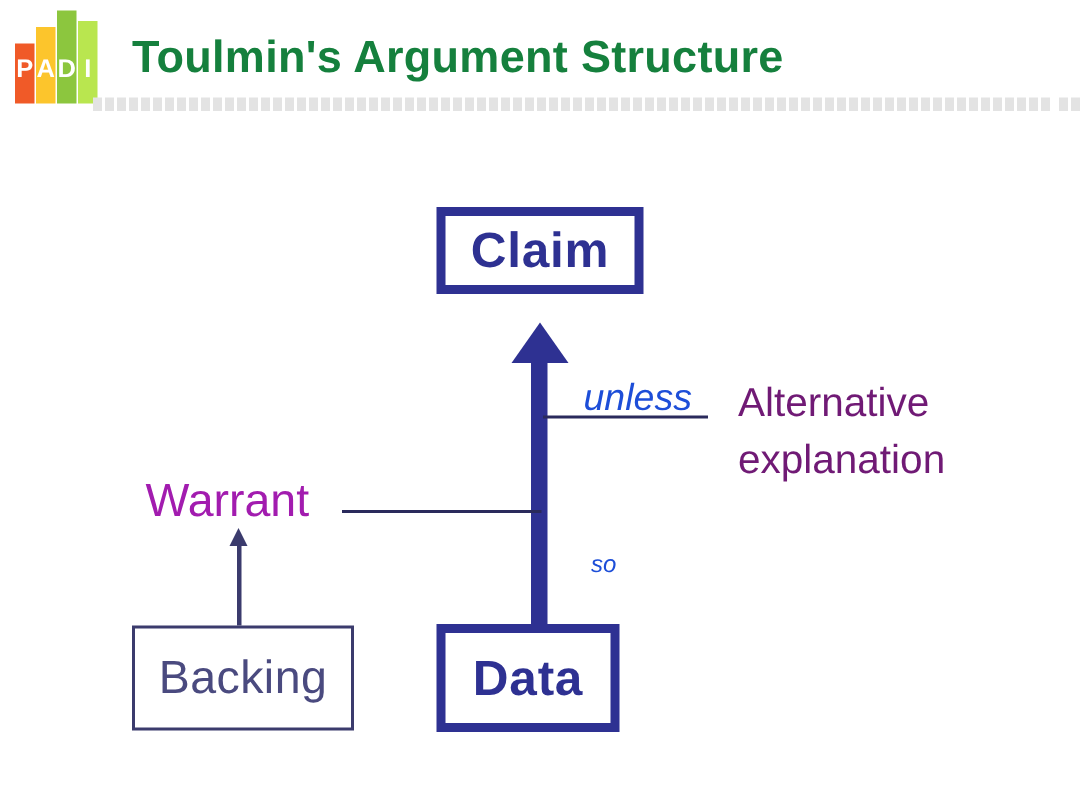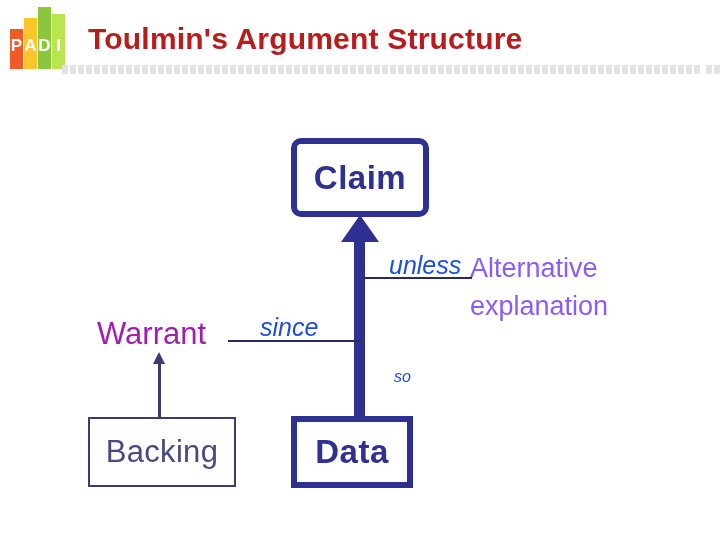--- a/index.html
+++ b/index.html
@@ -38,21 +38,21 @@
     text-align: center;
   }
 
   #slide-title {
     position: absolute;
     left: 88px;
     top: 22px;
     width: 600px;
     font-size: 30px;
     font-weight: bold;
-    color: #b91c1c;
+    color: #15803d;
     letter-spacing: 0.2px;
     white-space: nowrap;
   }
 
   #title-rule {
     position: absolute;
     left: 62px;
     top: 65px;
     width: 638px;
     height: 9px;
@@ -96,39 +96,39 @@
     font-weight: bold;
     letter-spacing: 0.5px;
   }
   .node-label-light {
     color: #4a4a7f;
     font-size: 31px;
     font-weight: normal;
     letter-spacing: 0.3px;
   }
 
-  #claim-box { left: 291px; top: 138px; width: 138px; height: 79px; border-radius: 10px; }
+  #claim-box { left: 291px; top: 138px; width: 138px; height: 58px; }
   #data-box  { left: 291px; top: 416px; width: 122px; height: 72px; }
   #backing-box { left: 88px; top: 417px; width: 148px; height: 70px; }
 
   
   #warrant-label {
     position: absolute;
     left: 97px;
     top: 316px;
     color: #a21caf;
     font-size: 31px;
     white-space: nowrap;
   }
   #alternative-label {
     position: absolute;
-    left: 470px;
+    left: 492px;
     top: 249px;
     width: 216px;
-    color: #8b5cf6;
+    color: #701a75;
     font-size: 27px;
     line-height: 38px;
   }
   .connector-word {
     position: absolute;
     color: #1d4ed8;
     font-style: italic;
     white-space: nowrap;
   }
   #unless-label { left: 389px; top: 251px; font-size: 25px; }
@@ -212,18 +212,17 @@
     <span class="node-label-heavy">Data</span>
   </div>
 
   <div id="backing-box" class="node-box thin">
     <span class="node-label-light">Backing</span>
   </div>
 
   <div id="warrant-label">Warrant</div>
 
   <div id="unless-label" class="connector-word">unless</div>
-  <div id="since-label" class="connector-word">since</div>
   <div id="so-label" class="connector-word">so</div>
 
   <div id="alternative-label">Alternative explanation</div>
 
 </div>
 
 </body></html>

